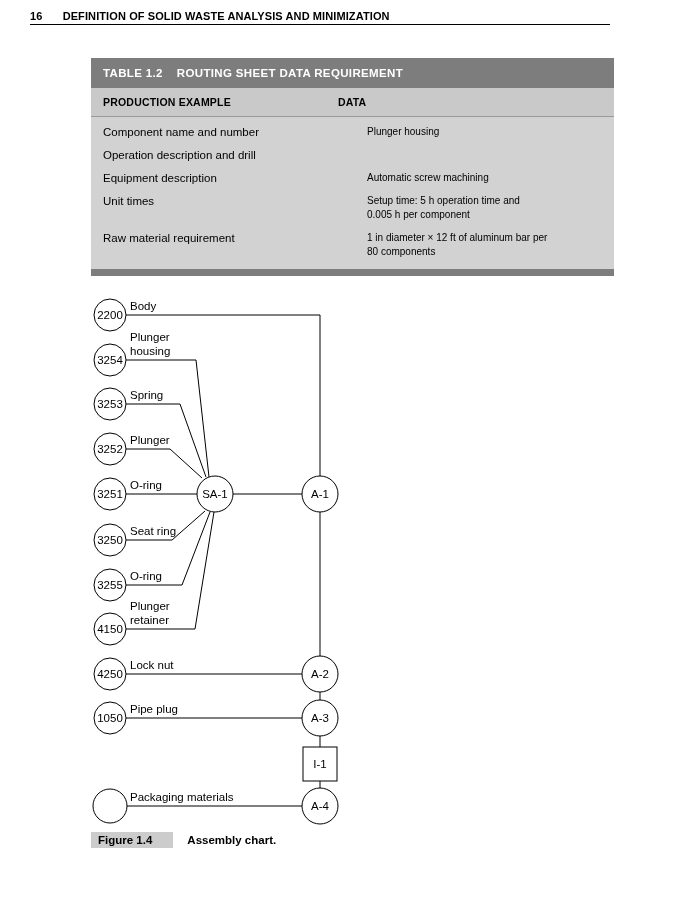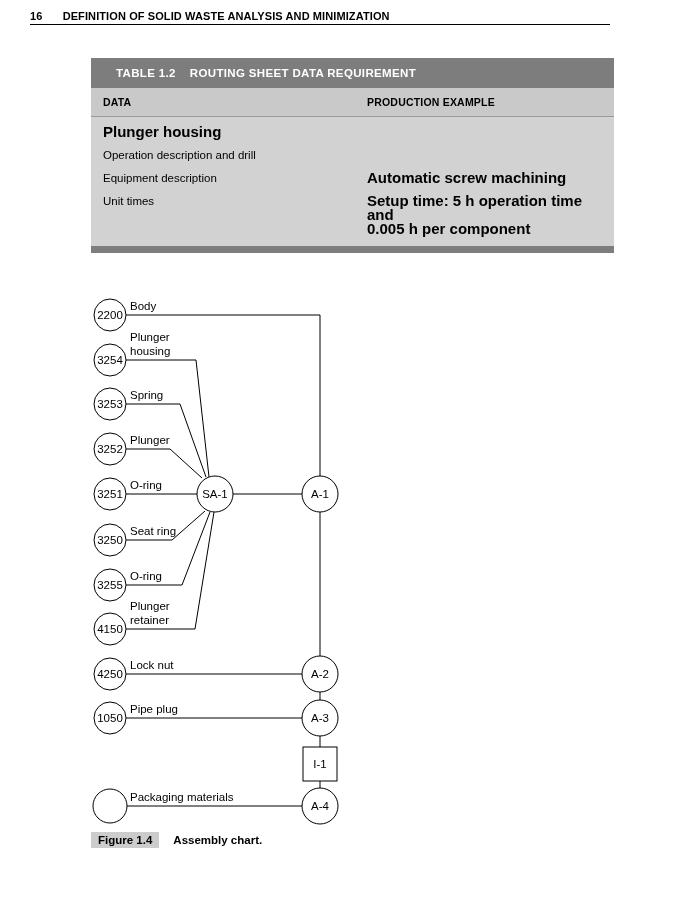--- a/index.html
+++ b/index.html
@@ -29,40 +29,40 @@
 
   
   #table-block{
     position:absolute;left:91px;top:58px;width:523px;
     background:#d2d2d2;
   }
   #table-title-band{
     background:#7d7d7d;
     color:#ffffff;
     font-size:11.5px;font-weight:bold;letter-spacing:.35px;
-    padding:9px 0 9px 25px;
+    padding:9px 0 9px 12px;
     display:flex;gap:14px;
   }
   #table-colhead{
     background:#c9c9c9;
     display:flex;
     padding:7px 0 7px 12px;
     border-bottom:1px solid #9a9a9a;
   }
   #table-colhead .ch{
     font-size:10.5px;font-weight:bold;letter-spacing:.2px;
   }
   #table-body{
     background:#d2d2d2;
     padding:8px 0 6px 12px;
   }
   .trow{display:flex;margin-bottom:9px;}
   .trow:last-child{margin-bottom:4px;}
   .c1{width:264px;font-size:11.5px;line-height:14px;}
-  .c2{width:235px;font-size:15px;line-height:14px;font-weight:bold;}
+  .c2{width:235px;font-size:10px;line-height:14px;}
   #table-bottom-bar{height:7px;background:#7d7d7d;}
 
   
   #figure-area{
     position:absolute;left:0;top:285px;width:610px;height:560px;
   }
   #assembly-svg{display:block;}
   .node-txt{
     font-family:"Liberation Sans", sans-serif;
     font-size:11.5px;fill:#000;
@@ -77,21 +77,21 @@
   .nodebox{fill:#ffffff;stroke:#000;stroke-width:1;}
 
   
   #figure-caption{
     position:absolute;left:91px;top:832px;
     display:flex;align-items:center;gap:14px;
   }
   #figure-caption .figno{
     background:#cccccc;
     font-size:11.5px;font-weight:bold;
-    padding:2px 7px 2px 7px;
+    padding:2px 21px 2px 7px;
   }
   #figure-caption .captxt{
     font-size:11.5px;font-weight:bold;
   }
 </style>
 </head>
 <body>
 
 <div id="page-header">
   <span class="folio">16</span>
@@ -99,39 +99,45 @@
 </div>
 
 <div id="table-block">
 
   <div id="table-title-band">
     <span>TABLE 1.2</span>
     <span>ROUTING SHEET DATA REQUIREMENT</span>
   </div>
 
   <div id="table-colhead">
+    <span class="ch c2">PRODUCTION EXAMPLE</span>
     <span class="ch c1">DATA</span>
-    <span class="ch c2">PRODUCTION EXAMPLE</span>
   </div>
 
   <div id="table-body">
     <div class="trow">
+      <div class="c1">Component name and number</div>
       <div class="c2">Plunger housing</div>
     </div>
     <div class="trow">
       <div class="c1">Operation description and drill</div>
     </div>
     <div class="trow">
       <div class="c1">Equipment description</div>
       <div class="c2">Automatic screw machining</div>
     </div>
     <div class="trow">
       <div class="c1">Unit times</div>
       <div class="c2" style="white-space:pre-line">Setup time: 5 h operation time and
 0.005 h per component</div>
+    </div>
+    <div class="trow">
+      <div class="c1">Raw material requirement</div>
+      <div class="c2" style="white-space:pre-line">1 in diameter × 12 ft of aluminum bar per
+80 components</div>
     </div>
   </div>
 
   <div id="table-bottom-bar"></div>
 </div>
 
 <div id="figure-area">
   <svg id="assembly-svg" width="695" height="560" viewBox="0 285 695 560">
 
     <g>

